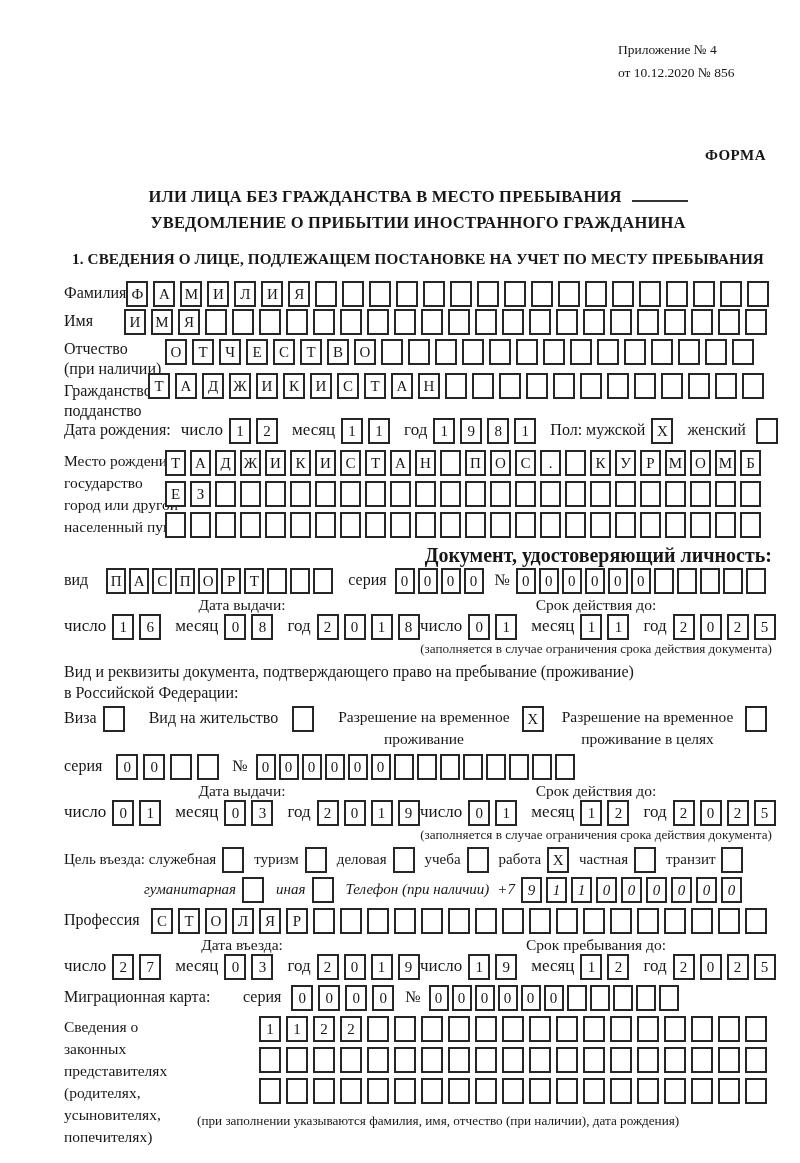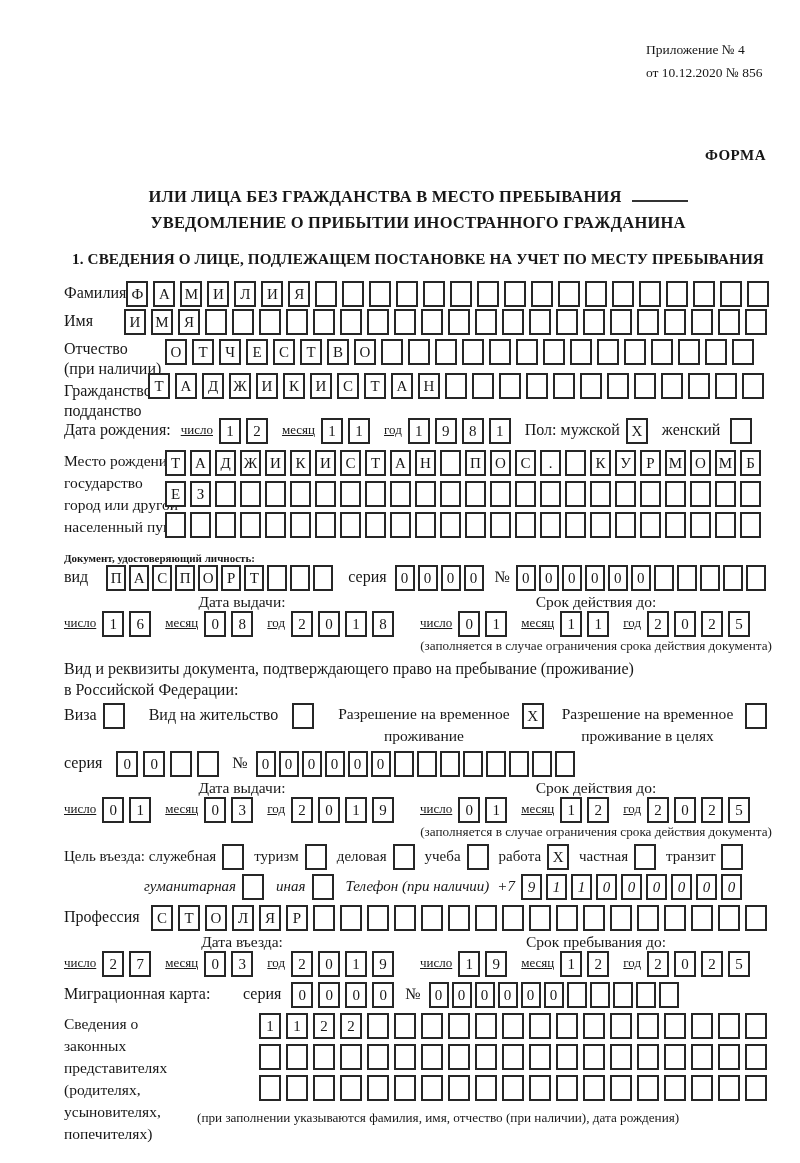--- a/index.html
+++ b/index.html
@@ -3,21 +3,21 @@
 <meta charset="utf-8">
 <style>
   html,body{margin:0;padding:0;background:#ffffff;}
   .page{
     position:relative;width:800px;height:1163px;margin:0 auto;background:#fff;
     box-sizing:border-box;padding:36px 28px 8px 64px;
     font-family:"Liberation Serif","DejaVu Serif",serif;color:#171717;
     overflow:hidden;
   }
   
-  .annex{position:absolute;top:38px;left:646px;font-size:13.5px;line-height:23px;}
+  .annex{position:absolute;top:38px;left:618px;font-size:13.5px;line-height:23px;}
   .annex .note{margin-top:7px;line-height:22px;}
   .forma{position:absolute;top:147px;right:34px;font-weight:bold;font-size:15px;letter-spacing:.5px;}
   
   .title{margin-top:148px;text-align:center;font-weight:bold;font-size:16.5px;line-height:26px;letter-spacing:.2px;}
   .title-underline{display:inline-block;width:56px;border-bottom:2px solid #333;height:14px;margin-left:10px;}
   .section-heading{margin-top:14px;text-align:center;font-weight:bold;font-size:15.2px;letter-spacing:.1px;}
   
   .row{display:flex;align-items:flex-start;white-space:nowrap;}
   .lbl{font-size:16px;line-height:24px;}
   .small{font-size:15px;}
@@ -37,28 +37,28 @@
   .w-surname{width:64px;}
   .w-patron{width:101px;line-height:20px;}
   .w-citiz{width:84px;line-height:20px;padding-top:8px;}
   .w-bplace{width:101px;line-height:22px;font-size:15.5px;}
   .w-guard{width:219px;line-height:22px;font-size:15.5px;}
   .mt13{margin-top:13px;} .mt2{margin-top:2px;} .mt4{margin-top:4px;} .mt6{margin-top:6px;}
   .mt5{margin-top:5px;} .mt3{margin-top:3px;} .mt1{margin-top:1px;} .mt0{margin-top:0;}
   .h34{height:34px;overflow:visible;} .h45{height:45px;overflow:visible;}
   .stack{display:flex;flex-direction:column;}
   .stack .cells{margin-bottom:5px;}
-  .doc-heading{margin-top:9px;text-align:left;font-weight:bold;font-size:11px;}
+  .doc-heading{margin-top:1px;text-align:right;font-weight:bold;font-size:20px;}
   
   .twocol{display:flex;}
   .col-l{width:356px;flex:0 0 auto;}
   .col-r{flex:1;}
   .dhead{text-align:center;font-size:15.5px;line-height:18px;}
   .dgrp{display:inline-flex;align-items:flex-start;}
-  .flbl{font-size:13px;line-height:24px;margin-right:6px;text-decoration:underline;}
+  .flbl{font-size:17px;line-height:24px;margin-right:6px;}
   .dgrp .cells{margin-right:9px;}
   .note-right{text-align:right;font-size:13.2px;line-height:16px;color:#1d1d1d;}
   .para{font-size:16px;line-height:21px;}
   
   .opt-col{display:inline-flex;flex-direction:column;text-align:center;font-size:15.5px;line-height:22px;}
   .gap6{margin-left:6px;} .gap8{margin-left:8px;} .gap10{margin-left:10px;}
   .gap12{margin-left:12px;} .gap14{margin-left:14px;} .gap18{margin-left:18px;} .gap24{margin-left:24px;}
   .g-note{font-size:13.2px;margin-left:-62px;margin-top:4px;white-space:nowrap;}
 </style>
 </head>

